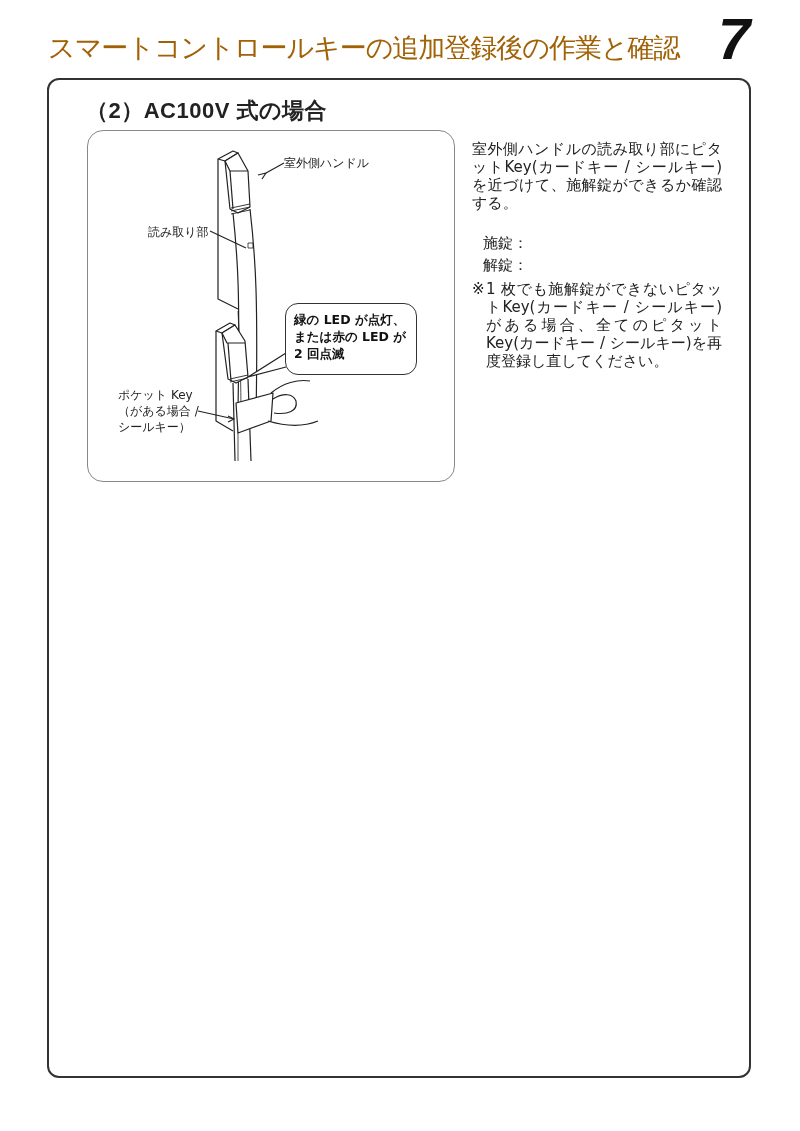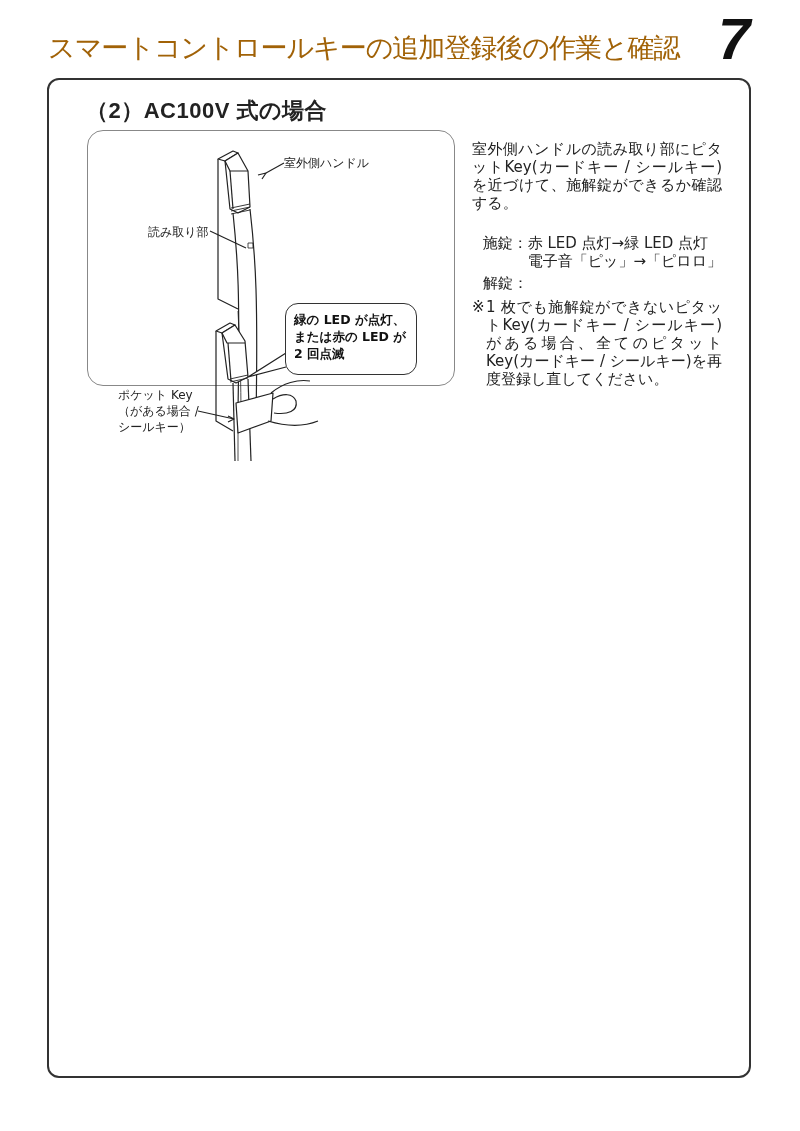--- a/index.html
+++ b/index.html
@@ -6,21 +6,21 @@
   body { width:800px; height:1131px; position:relative; overflow:hidden;
          font-family:"DejaVu Sans", "Liberation Sans", sans-serif; color:#1a1a1a; }
   .page-title { position:absolute; left:48px; top:30px; font-size:27px; letter-spacing:-1px;
                 font-weight:normal; color:#a16207; white-space:nowrap; }
   .chapter-num { position:absolute; left:718px; top:10px; font-size:58px; font-weight:bold;
                  font-style:italic; color:#111; line-height:1; font-family:"Liberation Sans", sans-serif; }
   .frame { position:absolute; left:47px; top:78px; width:704px; height:1000px;
            border:2.5px solid #333; border-radius:12px; box-sizing:border-box; }
   .section-heading { position:absolute; left:86px; top:96px; font-size:22px; font-weight:bold; color:#222;
                      font-family:"Liberation Sans", sans-serif; letter-spacing:0.5px; }
-  .illus-panel { position:absolute; left:87px; top:130px; width:368px; height:256px;
+  .illus-panel { position:absolute; left:87px; top:130px; width:368px; height:352px;
                  border:1px solid #888; border-radius:16px; box-sizing:border-box; background:#fff; }
   .illus-panel svg { position:absolute; left:0; top:0; }
   .lbl { position:absolute; font-size:12px; color:#222; white-space:nowrap; line-height:1.35; }
   .bubble { position:absolute; left:197px; top:172px; width:132px; height:72px;
             border:1.5px solid #333; border-radius:13px; box-sizing:border-box; background:#fff;
             padding:8px 8px; font-size:12.5px; font-weight:bold; line-height:1.35; color:#111; }
   .right-col { position:absolute; left:472px; top:140px; width:250px; font-size:15px;
                line-height:18px; color:#222; }
   .right-col p { margin:0; }
   .row { display:flex; margin-top:4px; }
@@ -96,24 +96,20 @@
     <div>緑の LED が点灯、</div>
     <div>または赤の LED が</div>
     <div>2 回点滅</div>
   </div>
 </div>
 
 <div class="right-col">
   <p style="text-align:justify;">室外側ハンドルの読み取り部にピタットKey(カードキー / シールキー)を近づけて、施解錠ができるか確認する。</p>
   <div class="row" style="margin-top:22px;">
     <span class="k">施錠：</span>
-    <span class="v">
-      <div>赤 LED 点灯→緑 LED 点灯</div>
-      <div>電子音「ピッ」→「ピロロ」</div>
-    </span>
   </div>
   <div class="row">
     <span class="k">解錠：</span>
   </div>
   <div class="note">
     <span class="mark">※</span>
     <span class="txt">1 枚でも施解錠ができないピタットKey(カードキー / シールキー)がある場合、全てのピタット Key(カードキー / シールキー)を再度登録し直してください。</span>
   </div>
 </div>
 

